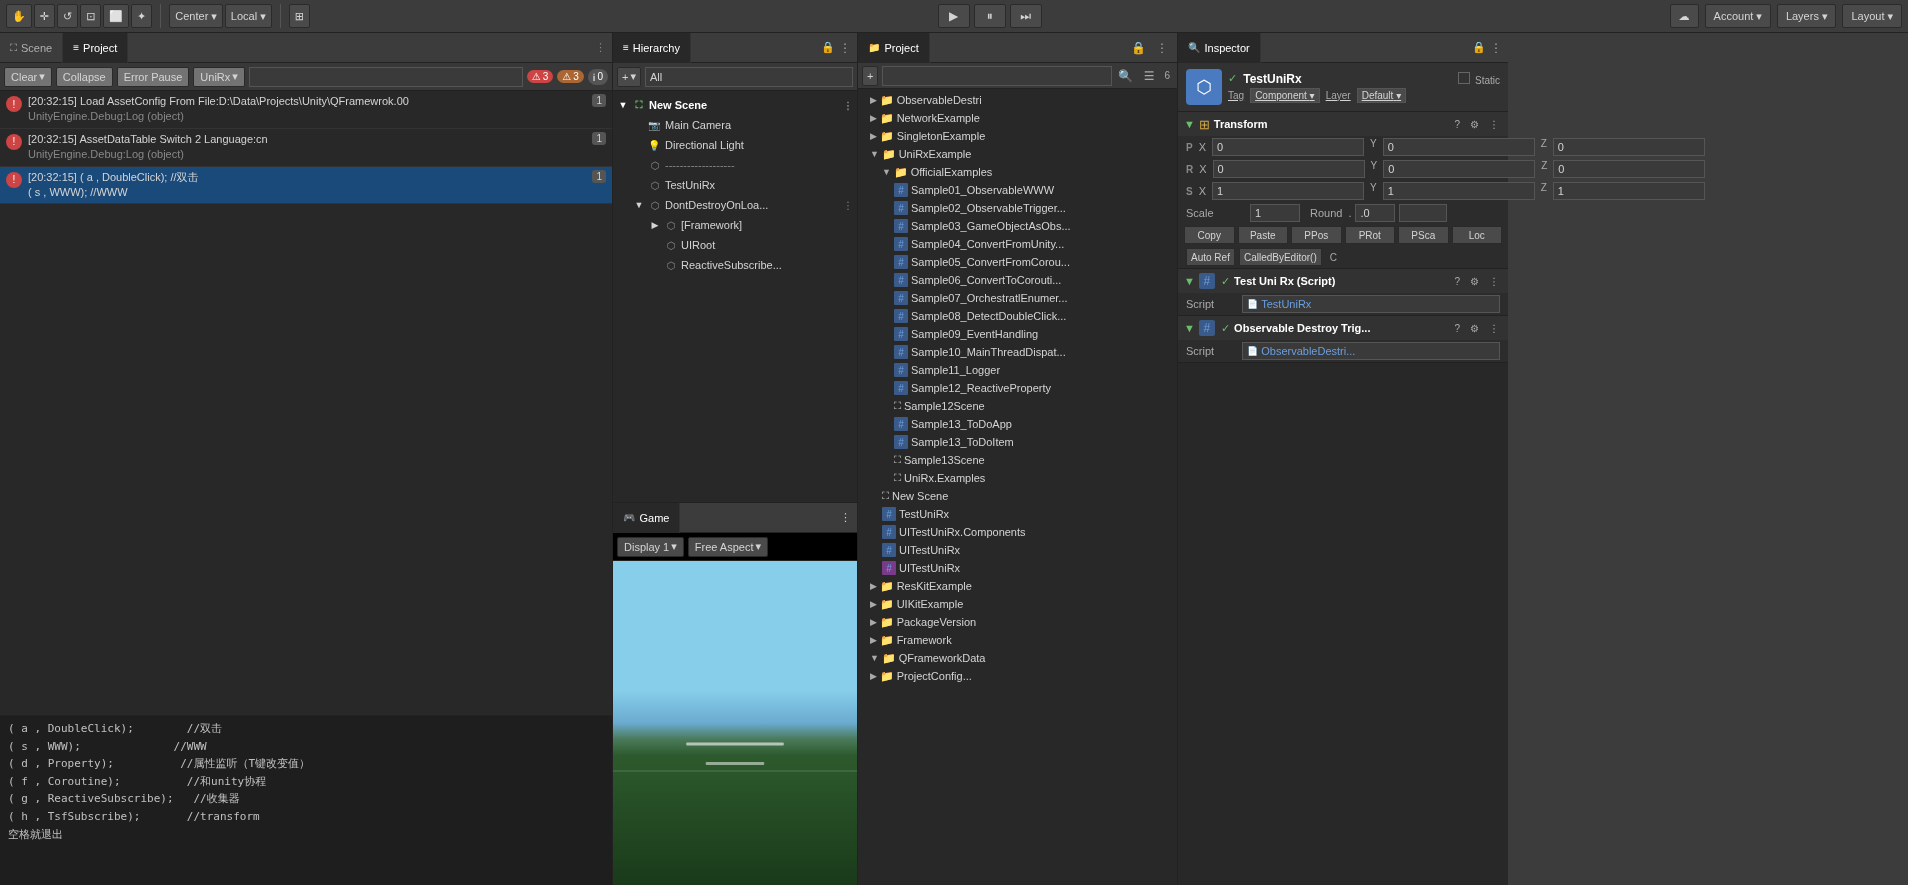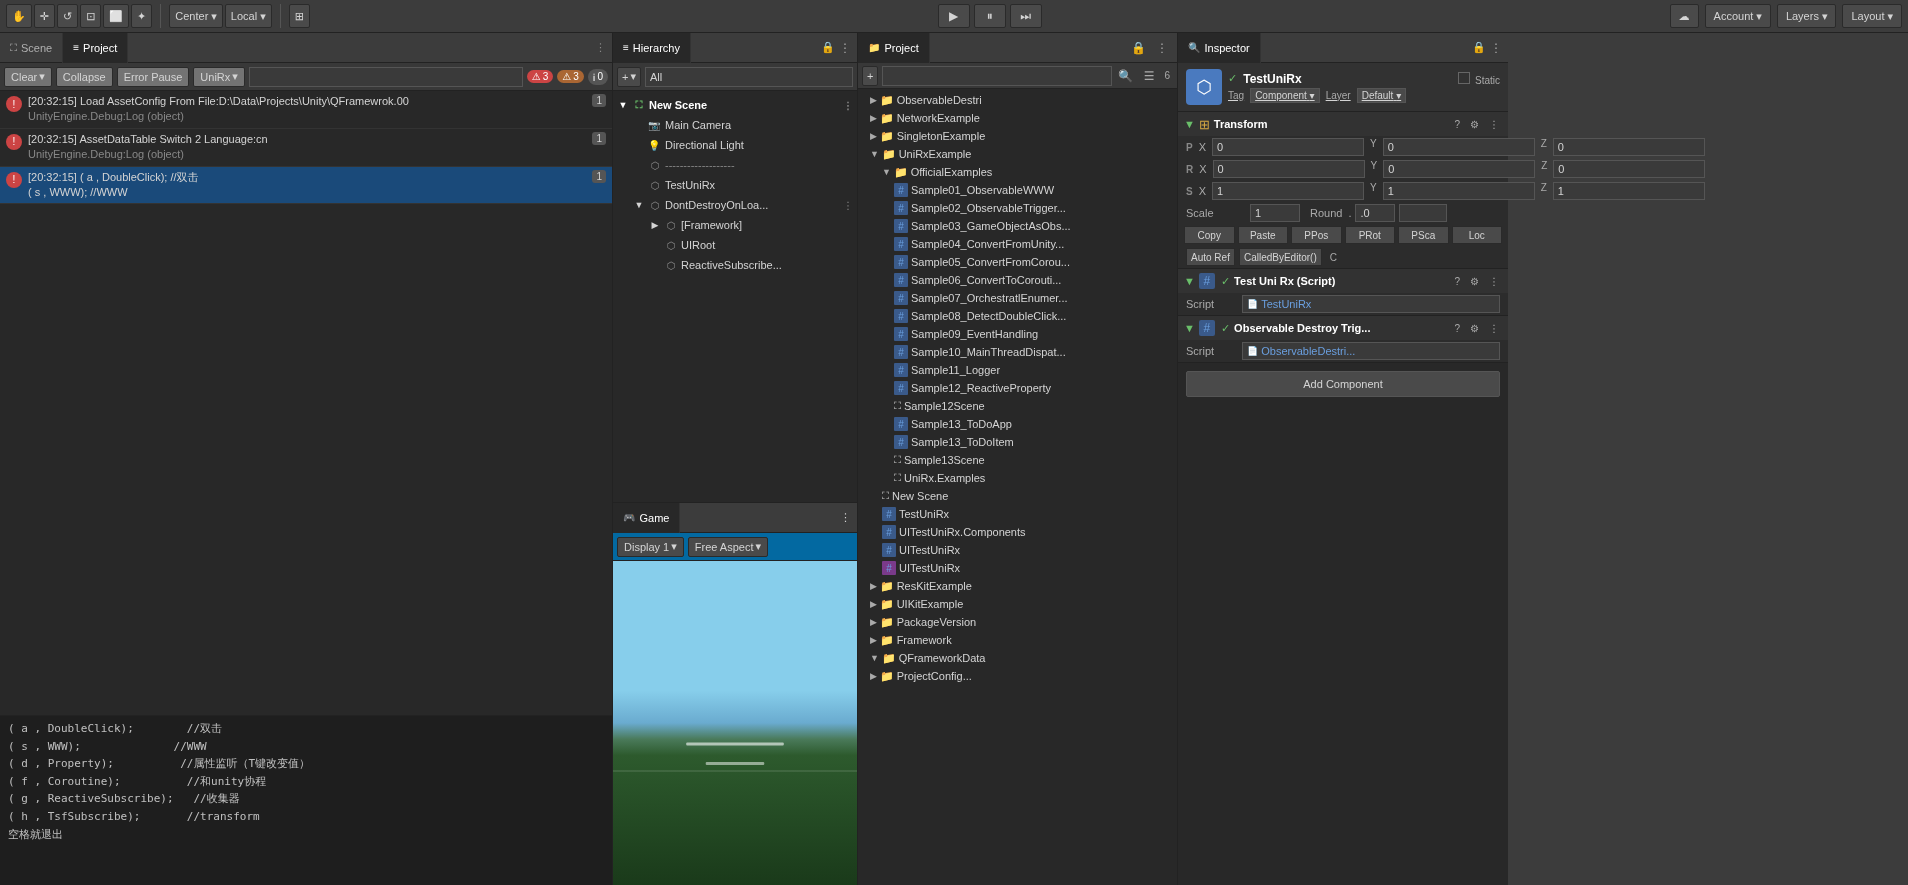--- a/index.html
+++ b/index.html
@@ -310,21 +310,21 @@
     .game-panel {
       flex: 1;
       background: #282828;
       display: flex;
       flex-direction: column;
     }
     .game-toolbar {
       display: flex;
       align-items: center;
       padding: 2px 4px;
-      background: #0369a1;
+      background: #000000;
       border-bottom: 1px solid #222;
       height: 28px;
       gap: 4px;
     }
     .game-display-btn {
       background: #4a4a4a;
       border: 1px solid #2a2a2a;
       color: #d4d4d4;
       padding: 1px 6px;
       height: 20px;
@@ -1170,16 +1170,15 @@
       </div>
       <div class="insp-script-row">
         <span class="insp-script-label">Script</span>
         <div class="insp-script-value">
           <span style="font-size:9px">📄</span>
           <span>ObservableDestri...</span>
         </div>
       </div>
     </div>
 
-    <div class="add-component-btn">Add Component</div>
   </div>
 
 </div>
 
 </body></html>

